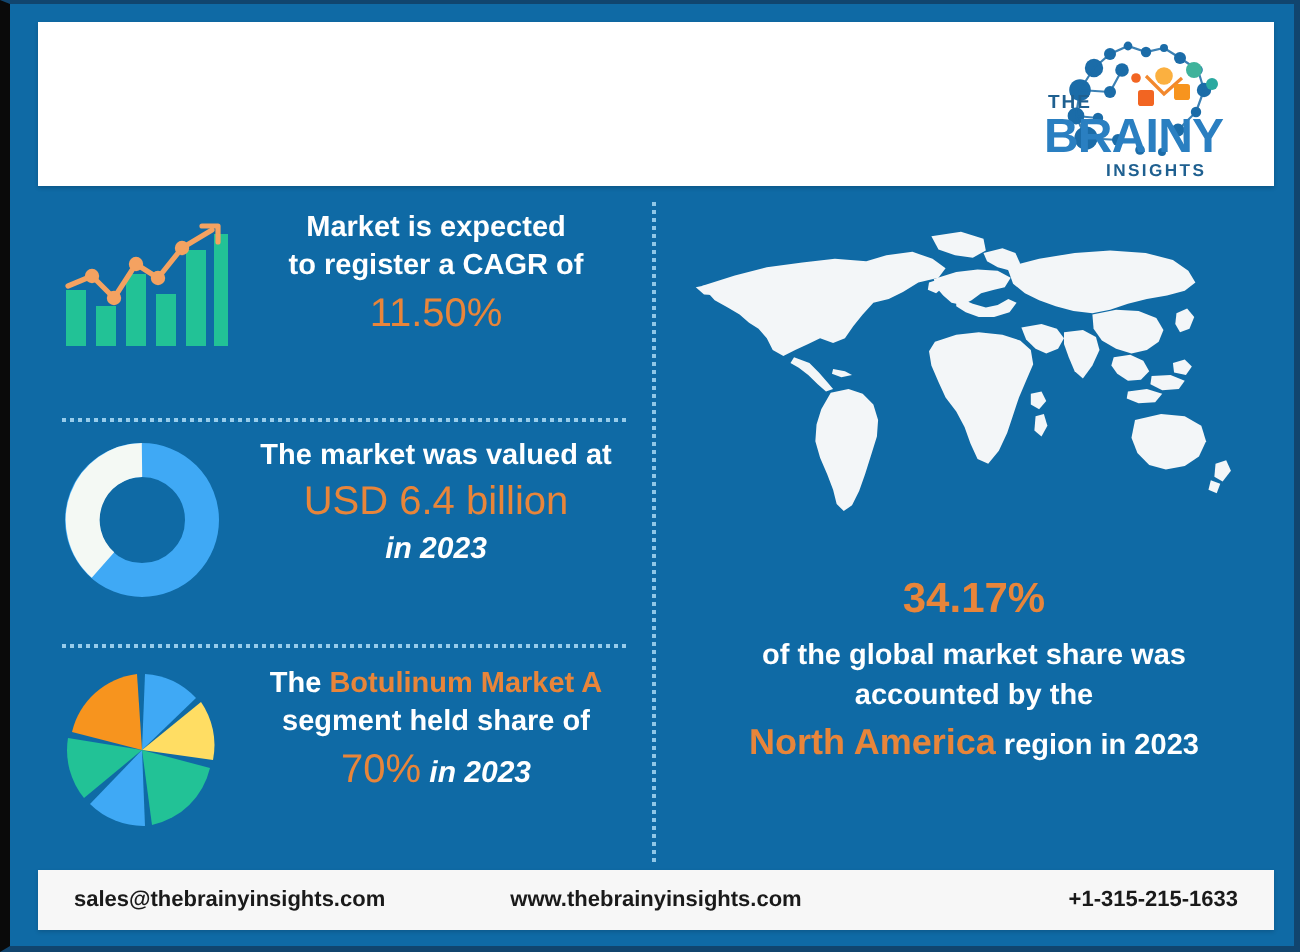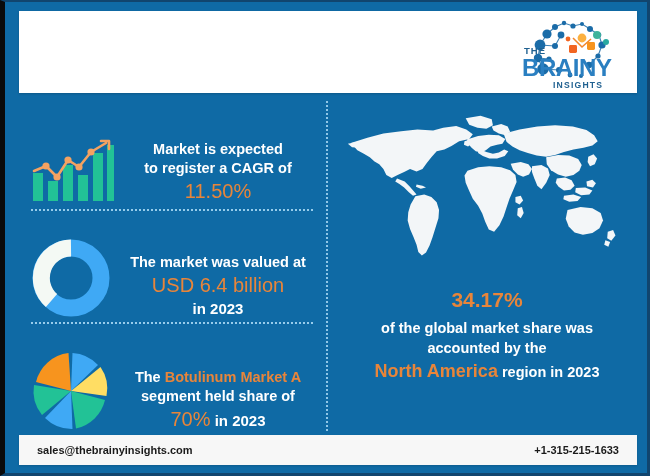--- a/index.html
+++ b/index.html
@@ -107,21 +107,21 @@
   }
   .h-divider.d1 { top: 112px; }
   .h-divider.d2 { top: 225px; }
 
   
   .stat {
     position: absolute;
     left: 0;
     width: 300px;
     display: flex;
-    align-items: flex-end;
+    align-items: flex-start;
   }
   .stat.s1 { top: 8px;   height: 100px; }
   .stat.s2 { top: 122px; height: 100px; }
   .stat.s3 { top: 236px; height: 100px; }
 
   .stat-icon {
     width: 104px;
     flex: 0 0 104px;
     display: flex;
     align-items: center;
@@ -139,20 +139,21 @@
   .accent { color: #e8853a; }
   .big {
     font-size: 20px;
     font-weight: normal;
     color: #e8853a;
   }
   .big-white {
     font-size: 15px;
     font-weight: bold;
     color: #ffffff;
+    font-style: italic;
   }
 
   
   .map-wrap {
     position: absolute;
     left: 2px;
     top: 6px;
     width: 300px;
     height: 175px;
     display: flex;
@@ -402,16 +403,17 @@
         <span class="region-pct">34.17%</span>
         <div>of the global market share was</div>
         <div>accounted by the</div>
         <div><span class="region-name">North America</span><span> region in 2023</span></div>
       </div>
     </div>
   </div>
 
   <div class="footer-card">
     <a class="footer-item f1" href="#" style="text-decoration:none;color:#1a1a1a;">sales@thebrainyinsights.com</a>
+    <a class="footer-item f2" href="#" style="text-decoration:none;color:#1a1a1a;">www.thebrainyinsights.com</a>
     <span class="footer-item f3">+1-315-215-1633</span>
   </div>
 
 </div>
 
 </body></html>

